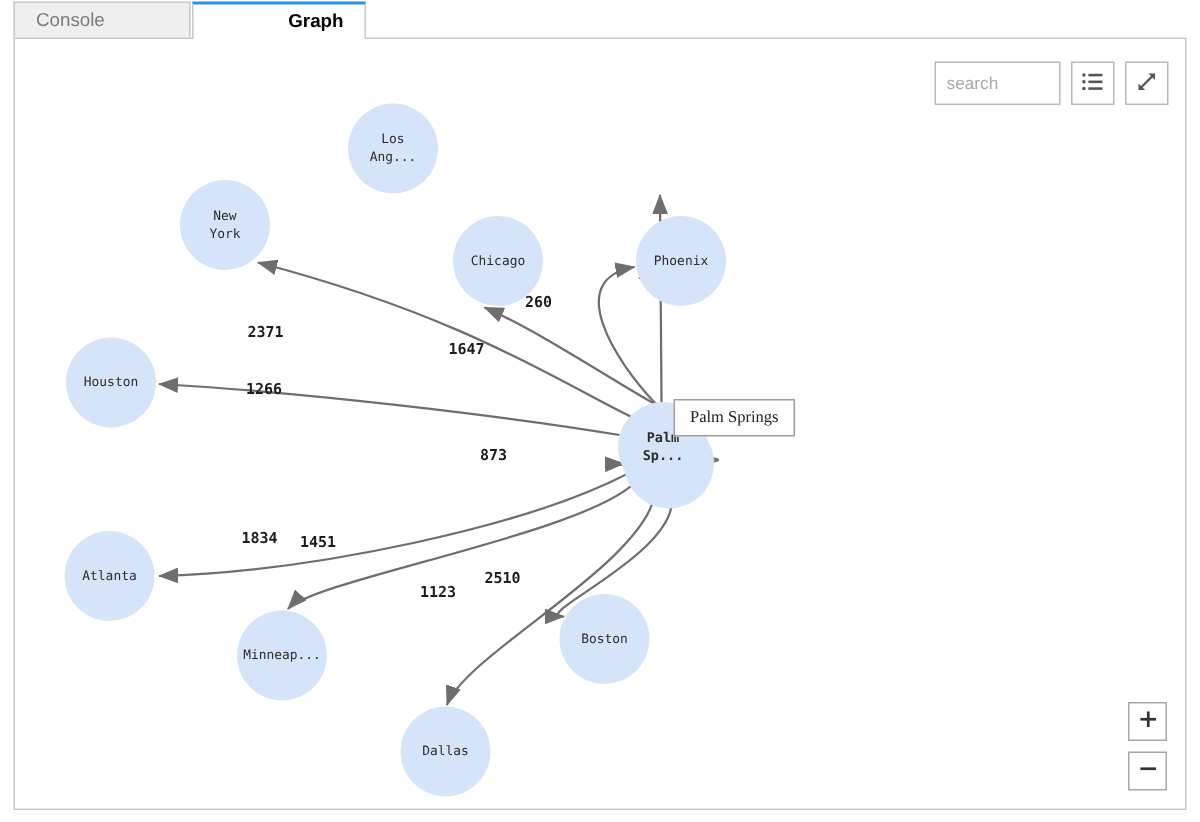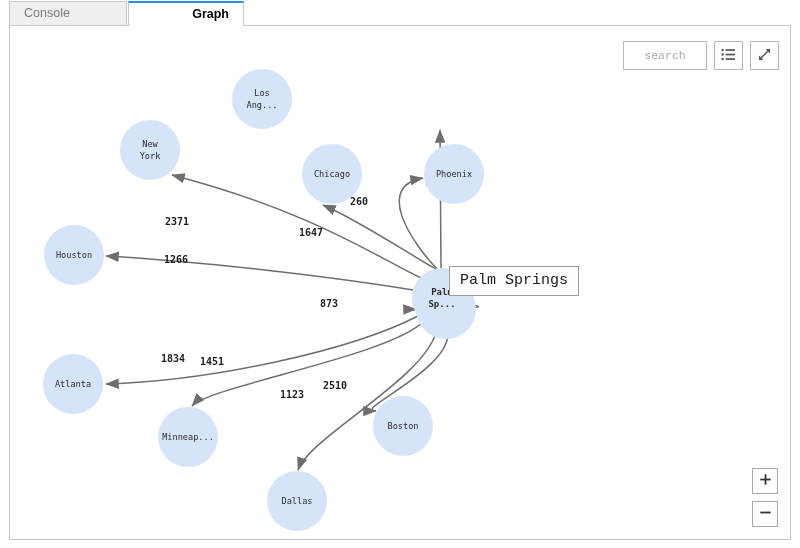--- a/index.html
+++ b/index.html
@@ -79,26 +79,25 @@
     align-items: center;
     gap: 7px;
     z-index: 6;
   }
   .search-input {
     width: 84px;
     height: 29px;
     box-sizing: border-box;
     border: 1px solid #b9b9b9;
     background: #ffffff;
-    font-family: Liberation Mono, monospace;
+    font-family: Liberation Sans, sans-serif;
     font-size: 11.5px;
     color: #4a4a4a;
     padding: 0 7px;
     outline: none;
-    text-align: center;
   }
   .search-input::placeholder { color: #a9a9a9; }
   .tool-btn {
     width: 29px;
     height: 29px;
     box-sizing: border-box;
     border: 1px solid #b9b9b9;
     background: #ffffff;
     display: flex;
     align-items: center;
@@ -159,22 +158,22 @@
   }
 
   
   .tooltip {
     position: absolute;
     left: 439px;
     top: 240px;
     box-sizing: border-box;
     background: #fdfdfd;
     border: 1px solid #9d9d9d;
-    font-family: Liberation Mono, monospace;
-    font-size: 15px;
+    font-family: Liberation Serif, serif;
+    font-size: 11px;
     color: #202020;
     padding: 5px 10px 6px 10px;
     white-space: nowrap;
     z-index: 5;
   }
 </style>
 </head>
 <body>
 
 <div id="app">

